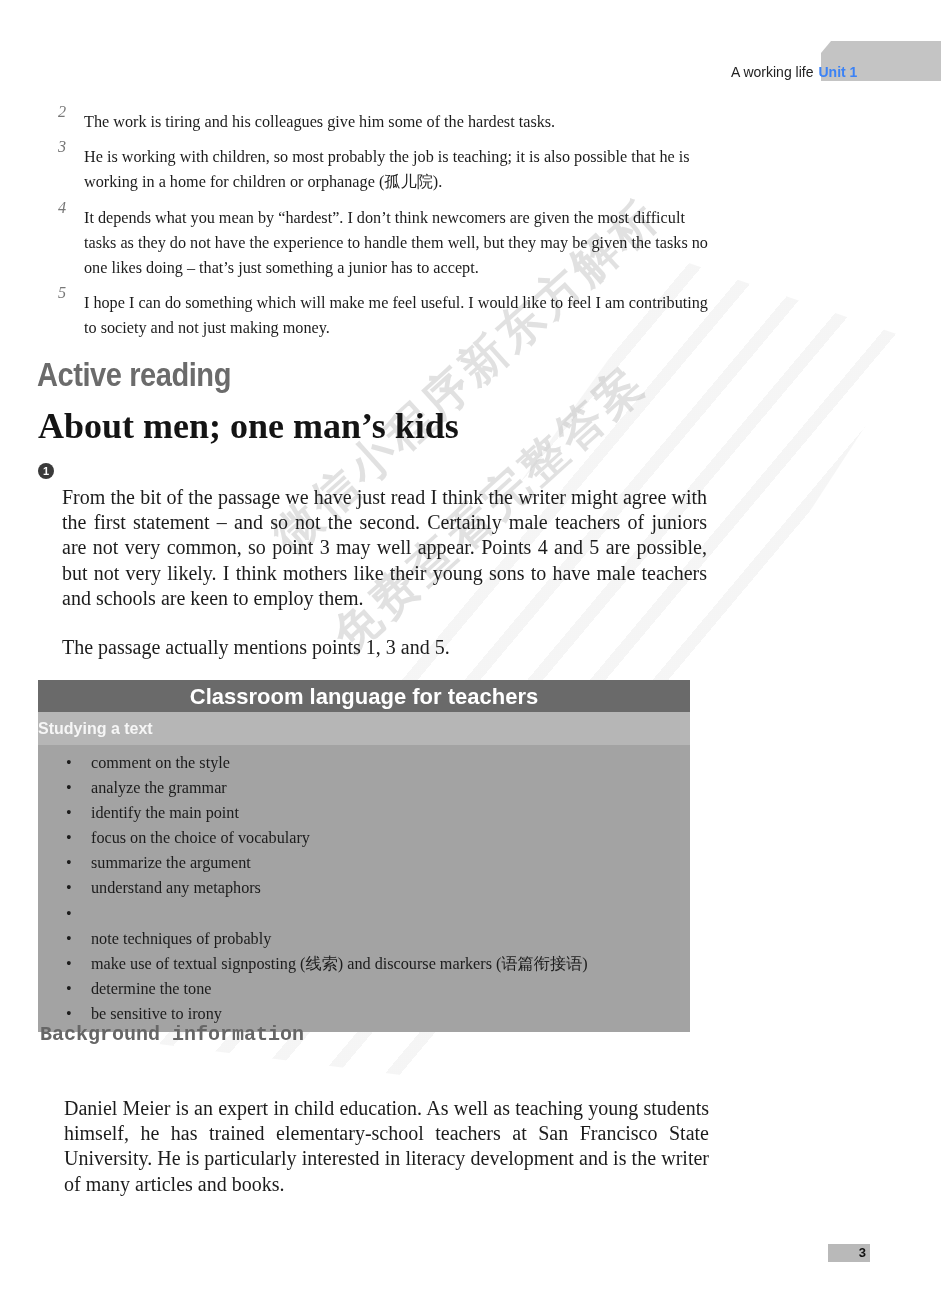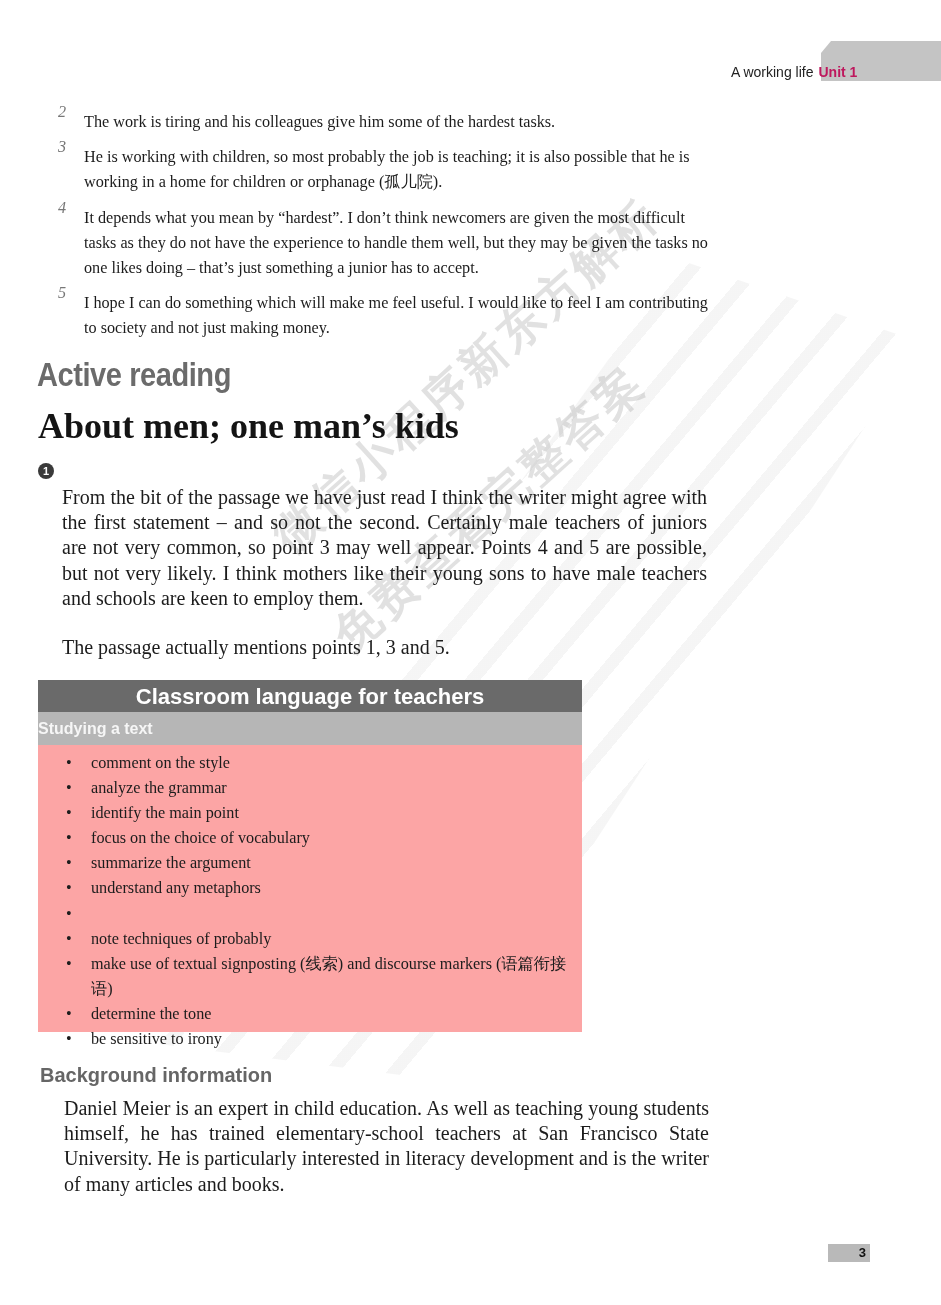--- a/index.html
+++ b/index.html
@@ -26,21 +26,21 @@
     .header-tab {
       position: absolute; right: 0; top: 41px; width: 120px; height: 40px;
       background: #c4c4c4;
       clip-path: polygon(10px 0, 100% 0, 100% 100%, 0 100%, 0 12px);
     }
     .running-head {
       position: absolute; left: 731px; top: 64px; z-index: 2;
       font-family: "Liberation Sans", "DejaVu Sans", sans-serif; font-size: 14px; color: #222;
       white-space: nowrap;
     }
-    .running-head .unit { font-weight: bold; margin-left: 5px; color: #be185d; }
+    .running-head .unit { font-weight: bold; margin-left: 5px; color: #3b82f6; }
 
     .content { position: absolute; left: 0; top: 0; width: 941px; z-index: 1; }
 
     .answers { position: absolute; left: 58px; top: 100px; width: 660px; font-size: 16.2px; line-height: 25.2px; }
     .answer { display: flex; }
     .answer .num { width: 26px; flex: none; color: #777; font-style: italic; }
     .answer .txt { flex: 1; margin-top: 10px; }
 
     .section-title {
       position: absolute; left: 37px; top: 356px;
@@ -53,36 +53,36 @@
     }
     .q-marker {
       position: absolute; left: 38px; top: 463px; width: 16px; height: 16px; border-radius: 50%;
       background: #3a3a3a; color: #fff; font-family: "Liberation Sans", sans-serif; font-weight: bold;
       font-size: 11px; line-height: 16px; text-align: center;
     }
     .para { position: absolute; left: 62px; width: 645px; font-size: 20px; line-height: 25.2px; text-align: justify; }
     .para1 { top: 485px; }
     .para2 { top: 635px; }
 
-    .cl-box { position: absolute; left: 38px; top: 680px; width: 544px; height: 352px; background: #fca5a5; }
+    .cl-box { position: absolute; left: 38px; top: 680px; width: 652px; height: 352px; background: #a3a3a3; }
     .cl-head {
       height: 32px; background: #6a6a6a; color: #fff; text-align: center;
       font-family: "Liberation Sans", "DejaVu Sans", sans-serif; font-weight: bold; font-size: 22px; line-height: 33px;
     }
     .cl-sub {
       height: 33px; background: #b6b6b6; color: #f6f6f6; text-align: left;
       font-family: "Liberation Sans", "DejaVu Sans", sans-serif; font-weight: bold; font-size: 16px; line-height: 34px;
     }
     .cl-list { list-style: none; margin: 0; padding: 6px 0 0 28px; font-size: 16.2px; line-height: 25.1px; }
     .cl-list li { display: flex; }
     .cl-list .bullet { width: 25px; flex: none; }
 
     .bg-title {
-      position: absolute; left: 40px; top: 1064px;
-      font-family: Liberation Sans, sans-serif; font-weight: bold; font-size: 20px; color: #666;
+      position: absolute; left: 40px; top: 1023px;
+      font-family: Liberation Mono, monospace; font-weight: bold; font-size: 20px; color: #666;
     }
     .para3 { top: 1096px; left: 64px; width: 645px; }
 
     .page-num {
       position: absolute; left: 828px; top: 1244px; width: 42px; height: 18px; background: #b9b9b9;
       font-family: "Liberation Sans", "DejaVu Sans", sans-serif; font-weight: bold; font-size: 13px; color: #111;
       text-align: right; line-height: 18px; padding-right: 0;
     }
     .page-num span { padding-right: 4px; }
   </style>

